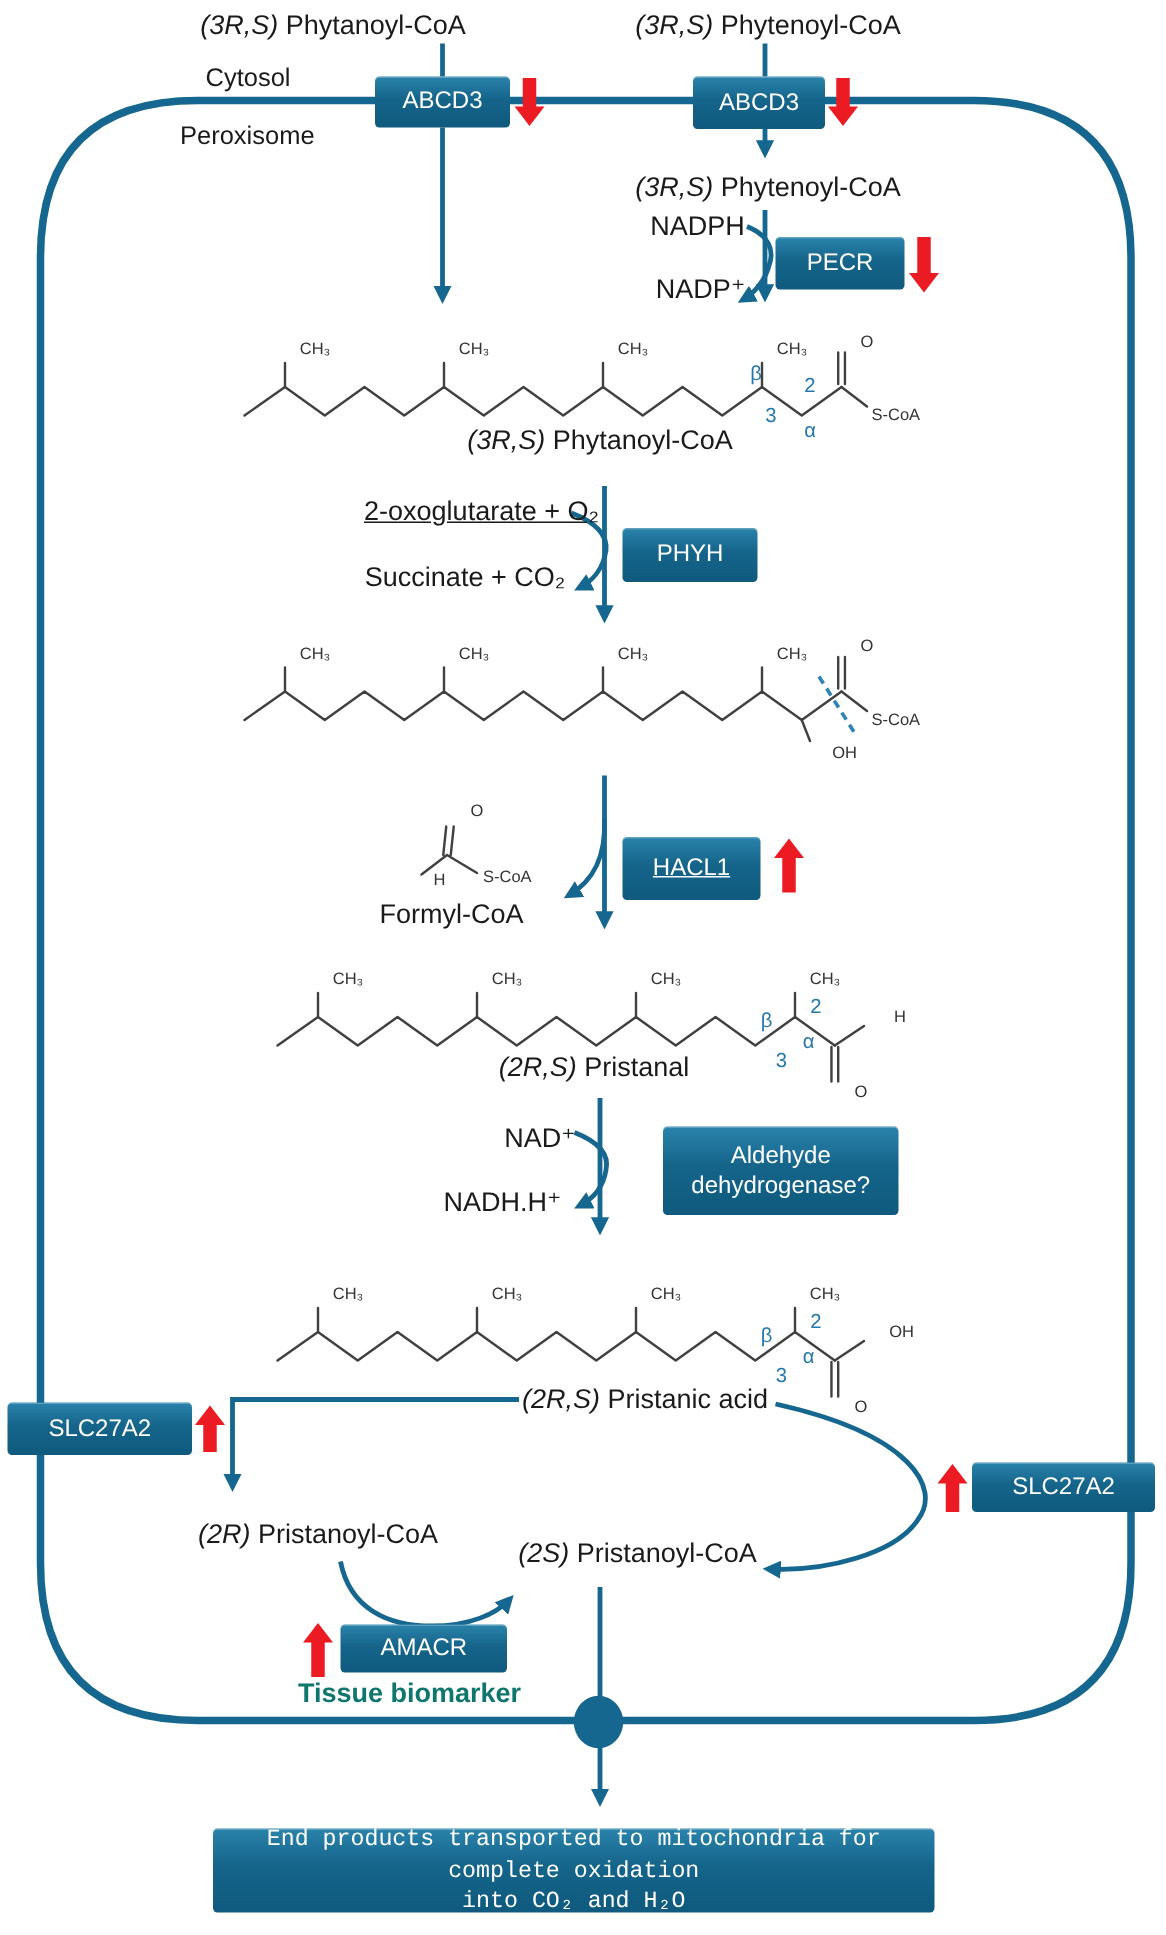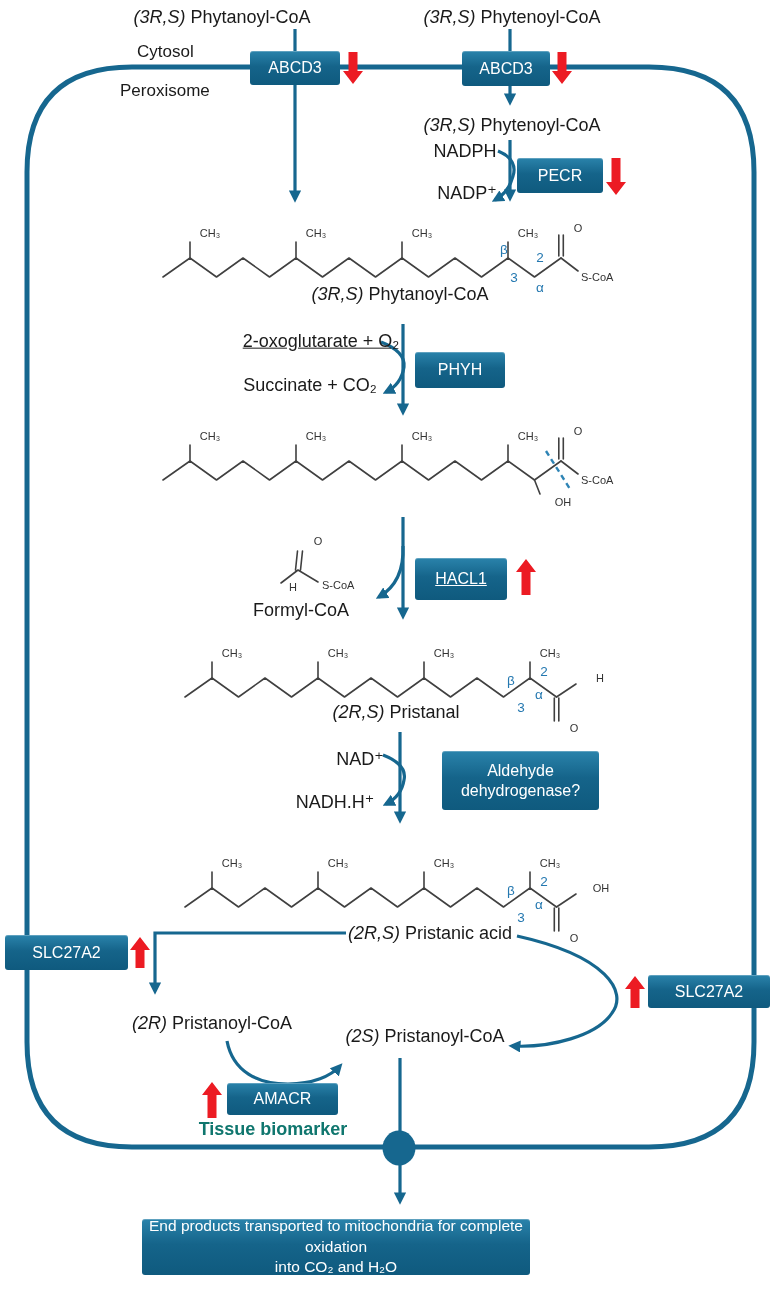--- a/index.html
+++ b/index.html
@@ -96,21 +96,21 @@
 
 <div class="box" style="left:250px;top:51px;width:90px;height:34px;">ABCD3</div>
 <div class="box" style="left:462px;top:51px;width:88px;height:35px;">ABCD3</div>
 <div class="box" style="left:517px;top:158px;width:86px;height:35px;">PECR</div>
 <div class="box" style="left:415px;top:352px;width:90px;height:36px;">PHYH</div>
 <div class="box" style="left:415px;top:558px;width:92px;height:42px;text-decoration:underline;">HACL1</div>
 <div class="box" style="left:410px;top:751px;width:157px;height:59px;margin-left:32px;">Aldehyde dehydrogenase?</div>
 <div class="box" style="left:5px;top:935px;width:123px;height:35px;">SLC27A2</div>
 <div class="box" style="left:648px;top:975px;width:122px;height:33px;">SLC27A2</div>
 <div class="box" style="left:227px;top:1083px;width:111px;height:32px;">AMACR</div>
-<div class="box endlines" style="left:142px;top:1219px;width:388px;height:56px;">
+<div class="box endlines" style="left:142px;top:1219px;width:481px;height:56px;font-family:Liberation Mono, monospace;">
   <div>End products transported to mitochondria for complete oxidation</div>
   <div>into CO₂ and H₂O</div>
 </div>
 
 <div class="met" style="left:222px;top:17px;"><span class="st">(3R,S)</span> <span>Phytanoyl-CoA</span></div>
 <div class="met" style="left:512px;top:17px;"><span class="st">(3R,S)</span> <span>Phytenoyl-CoA</span></div>
 <div class="met" style="left:512px;top:125px;"><span class="st">(3R,S)</span> <span>Phytenoyl-CoA</span></div>
 <div class="met" style="left:400px;top:294px;"><span class="st">(3R,S)</span> <span>Phytanoyl-CoA</span></div>
 <div class="met" style="left:396px;top:712px;"><span class="st">(2R,S)</span> <span>Pristanal</span></div>
 <div class="met" style="left:430px;top:933px;"><span class="st">(2R,S)</span> <span>Pristanic acid</span></div>

